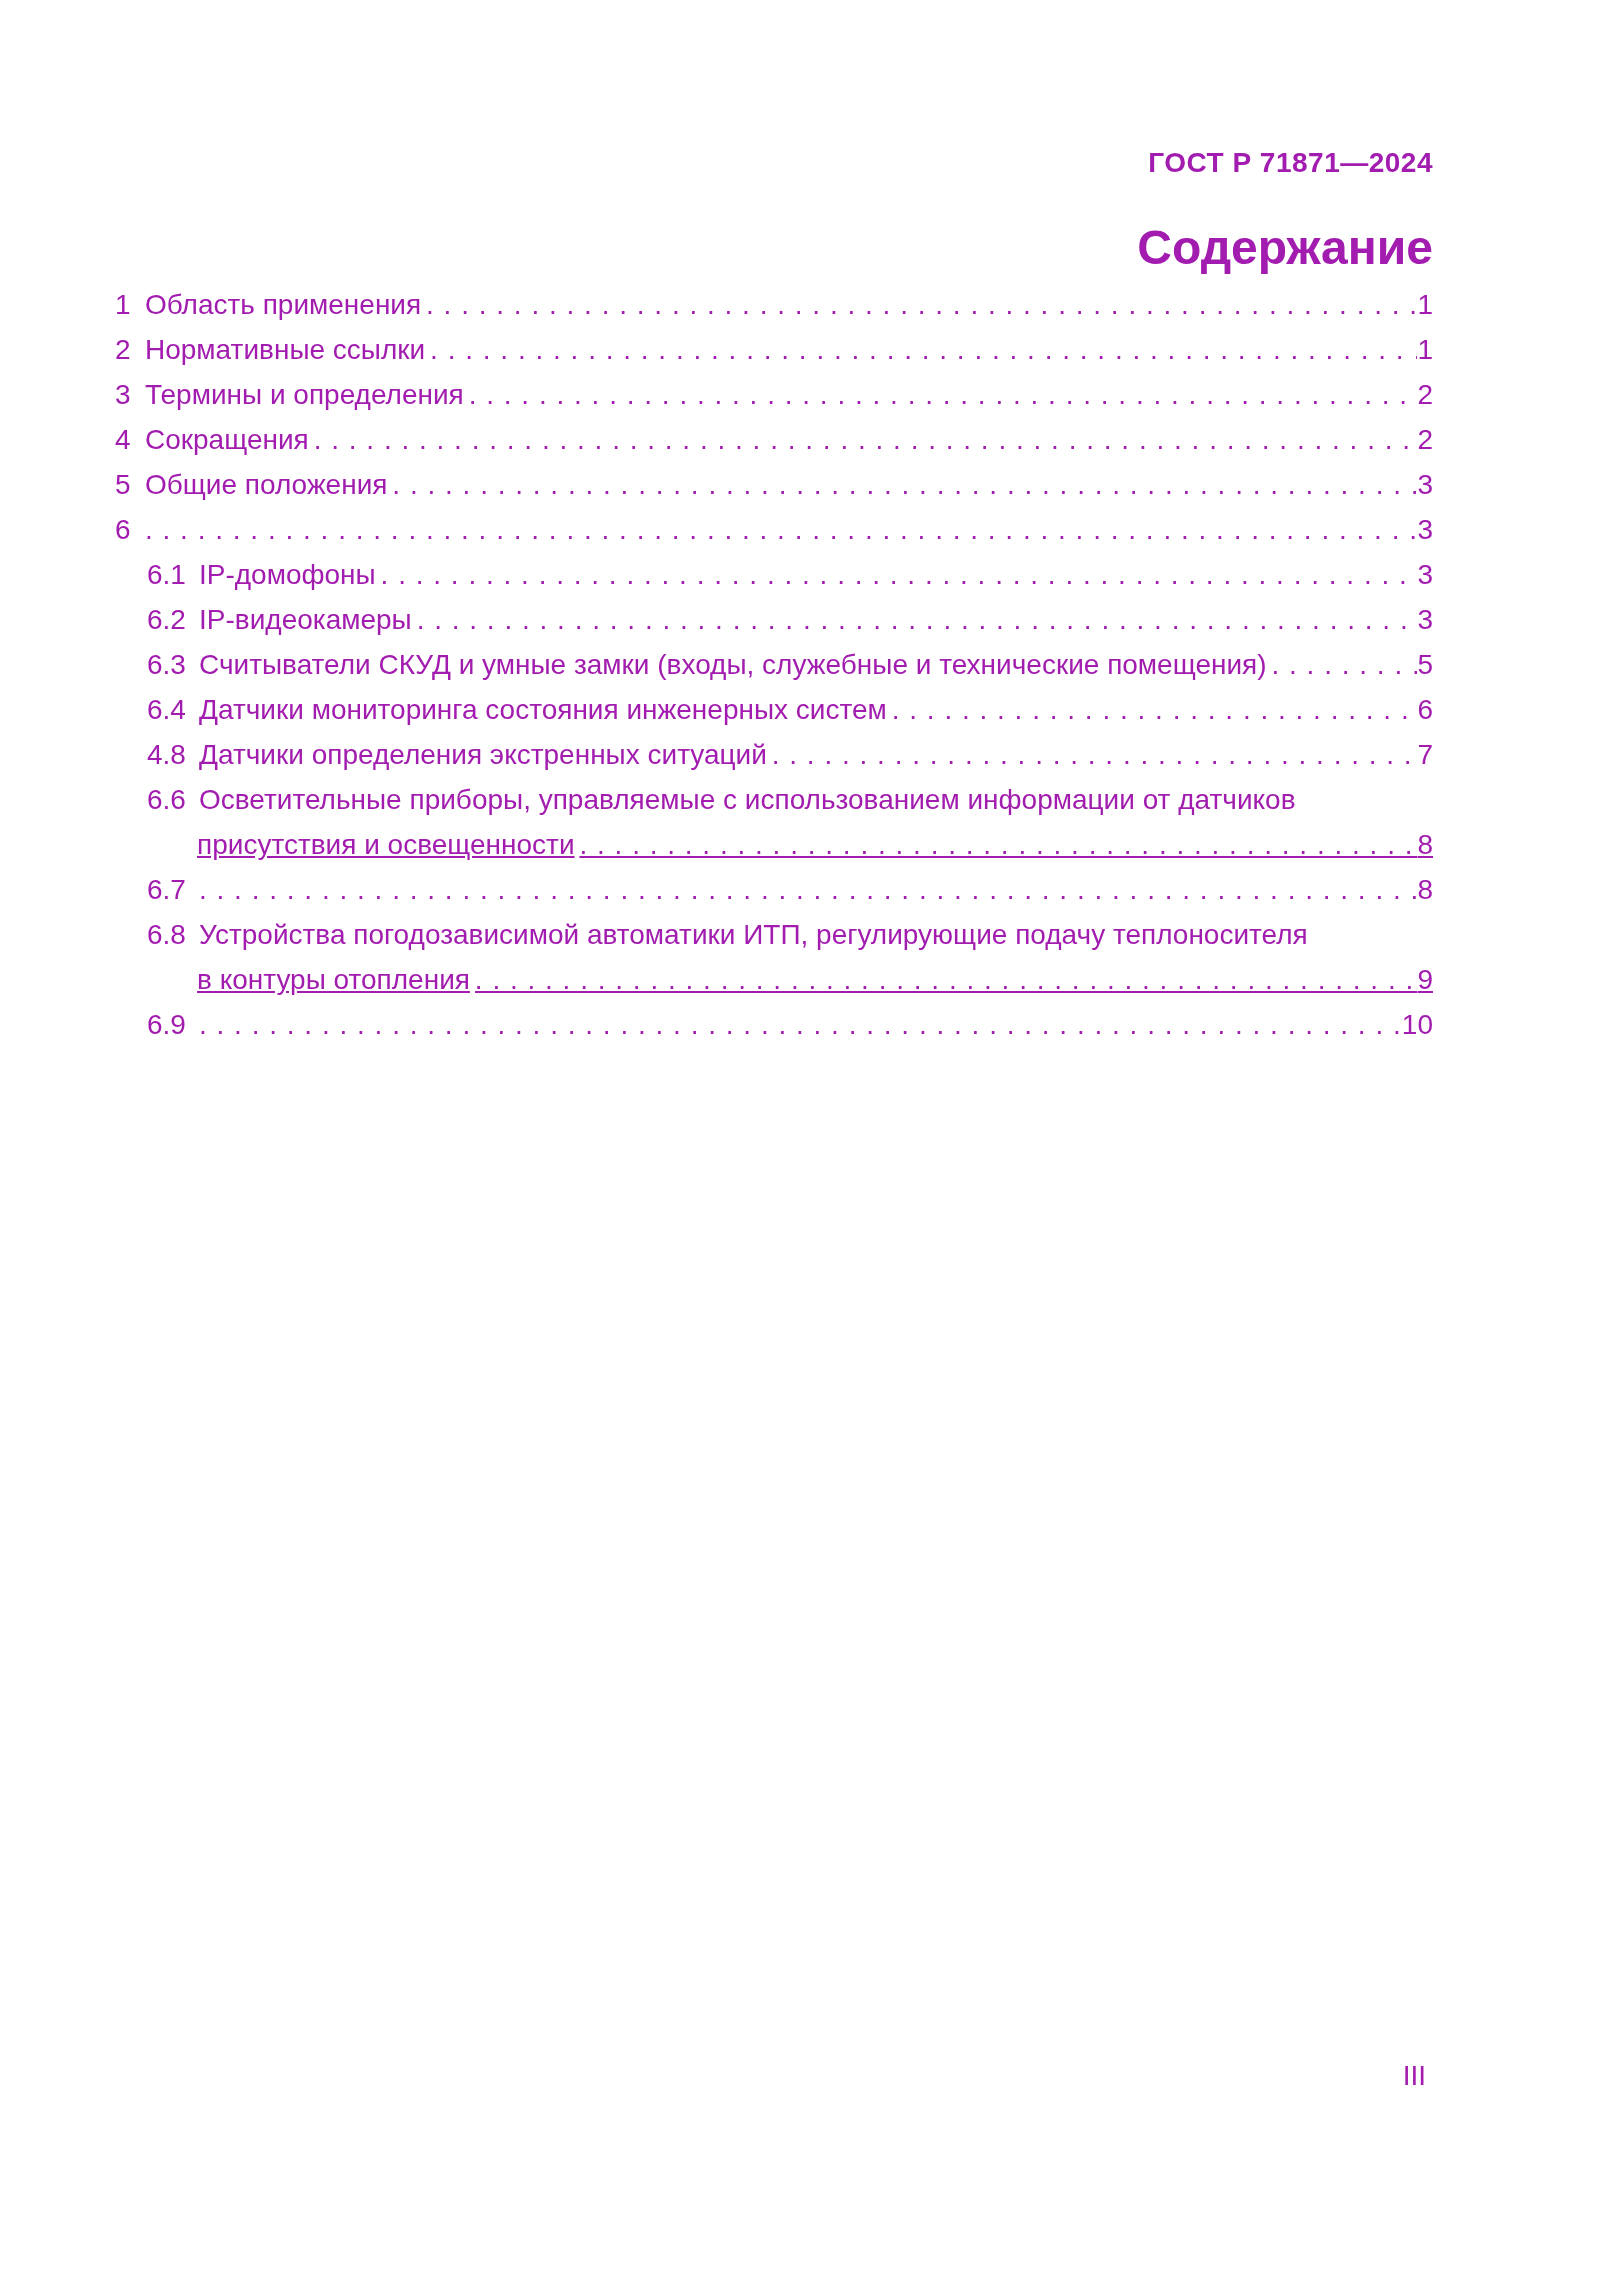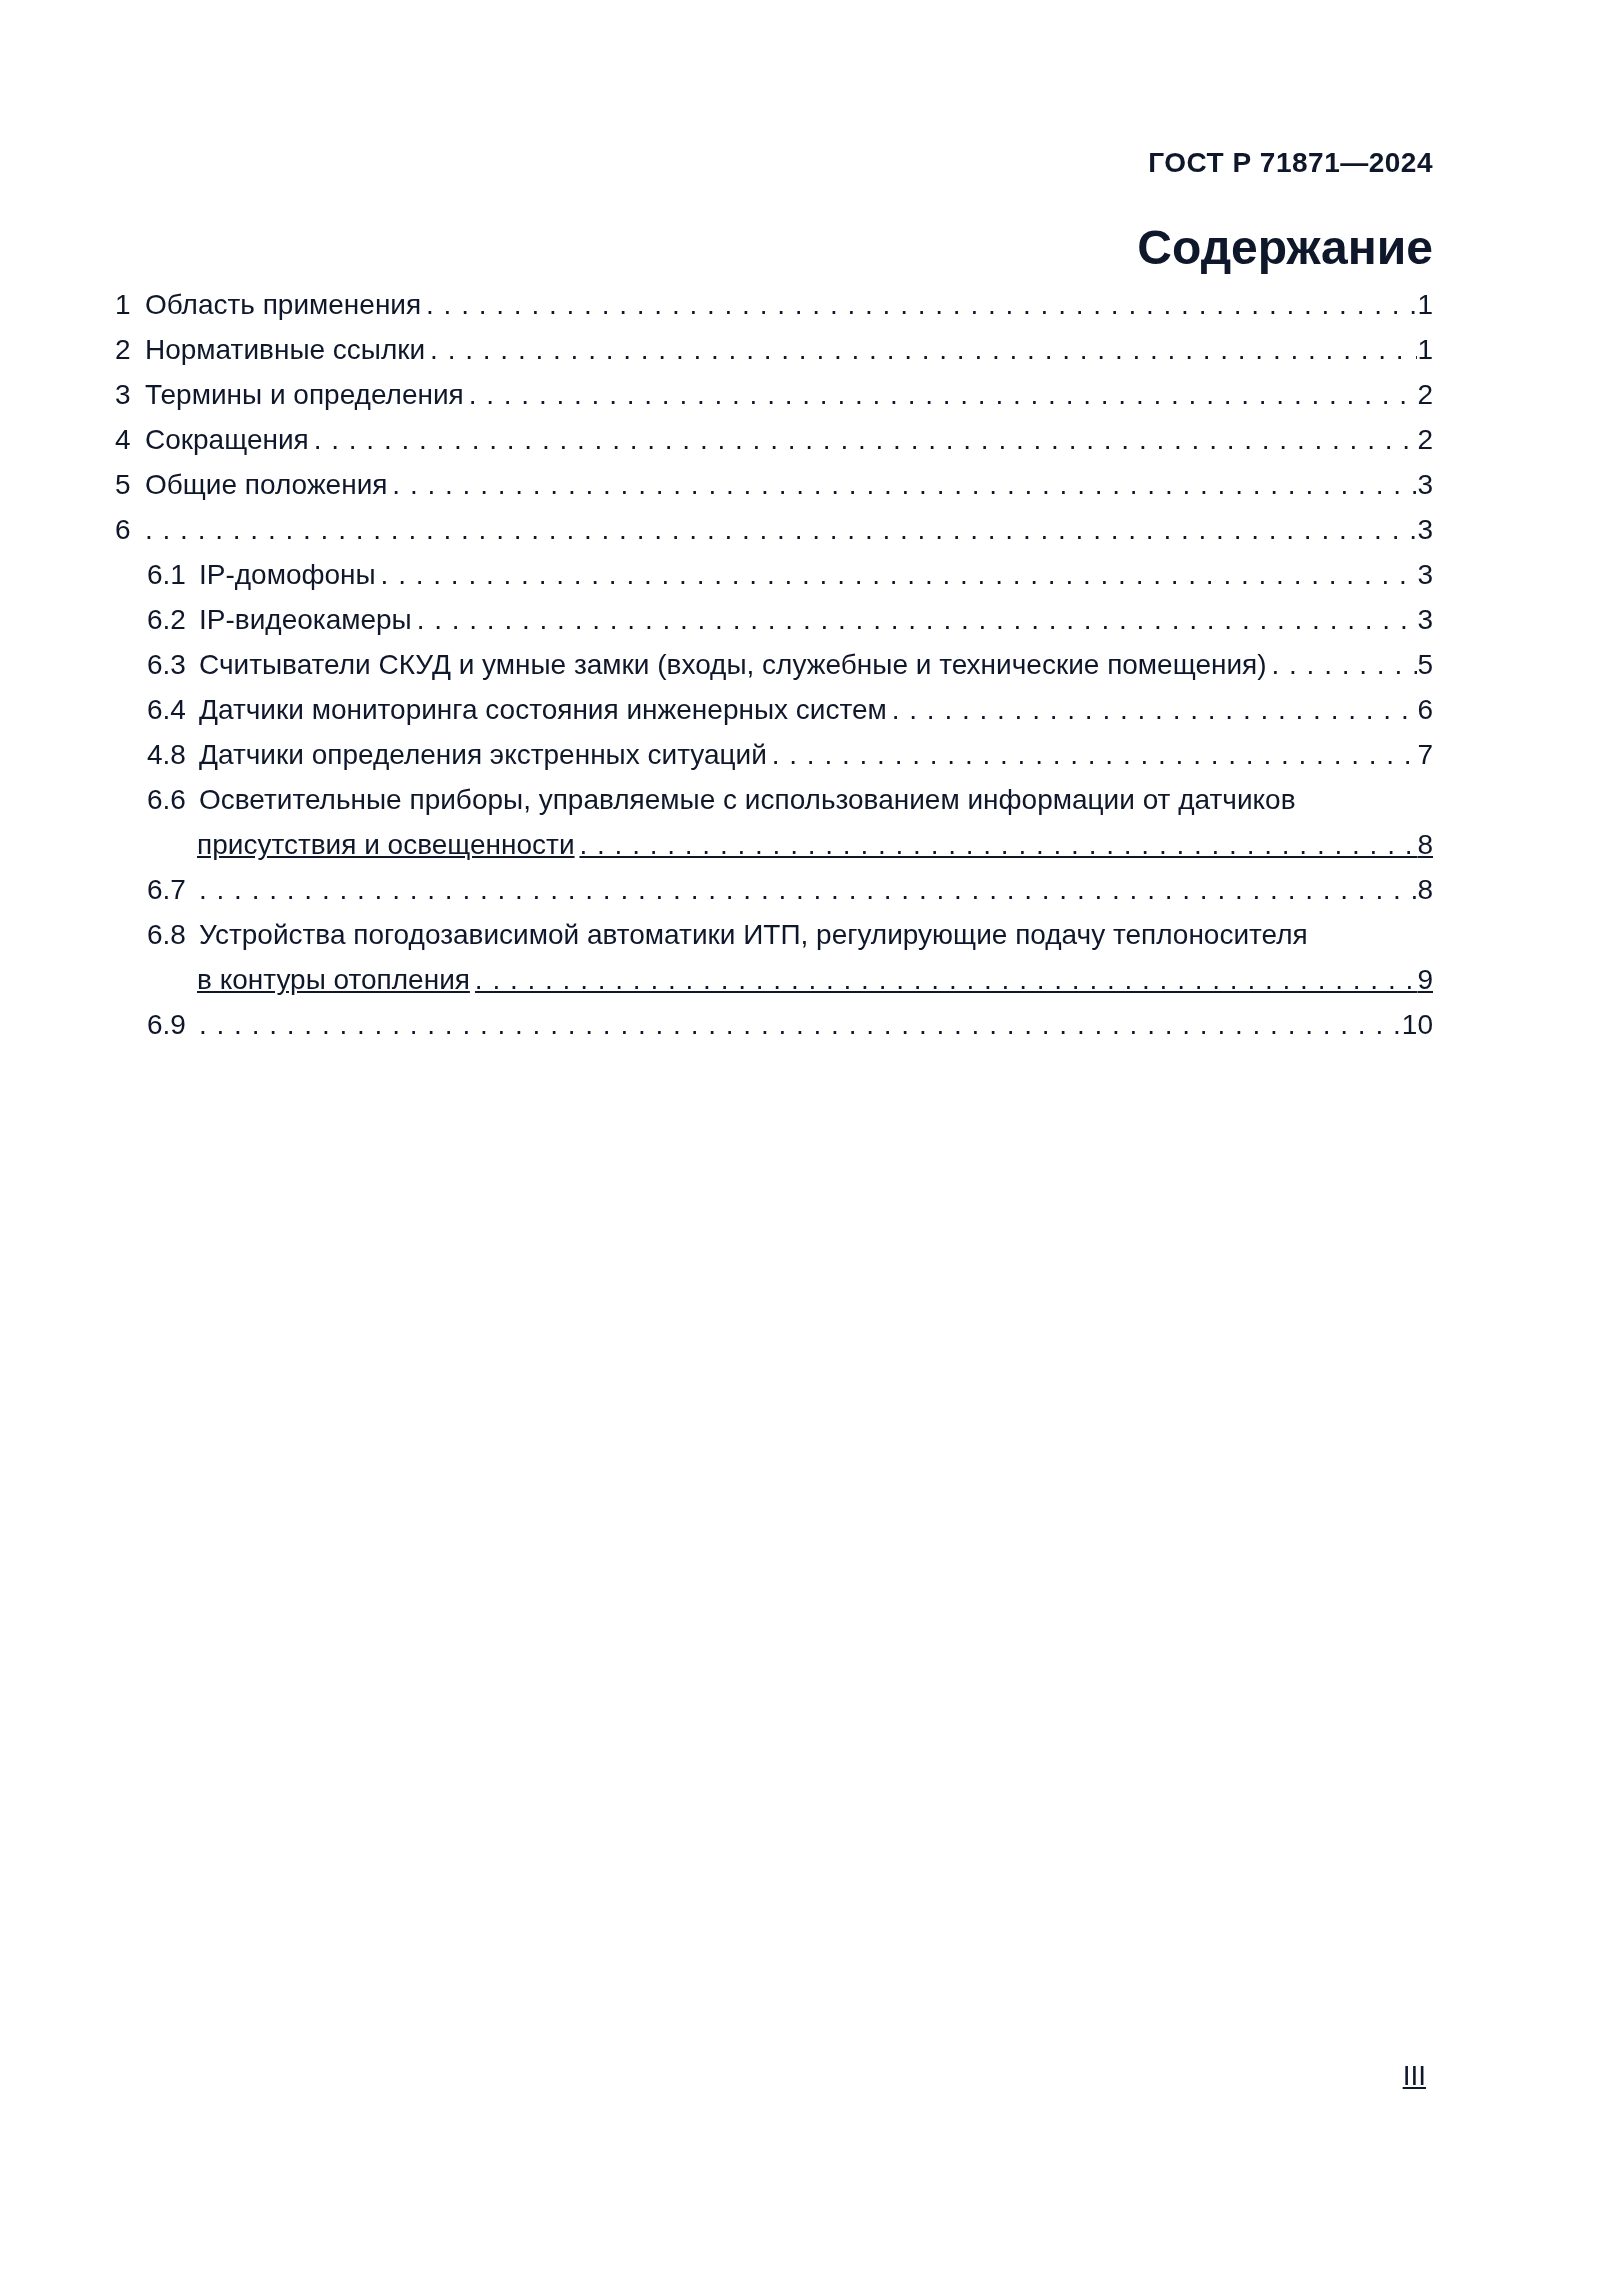--- a/index.html
+++ b/index.html
@@ -3,21 +3,21 @@
 <meta charset="utf-8">
 <style>
   * { margin: 0; padding: 0; box-sizing: border-box; }
   html, body { background: #ffffff; }
   .page {
     position: relative;
     width: 1621px;
     height: 2293px;
     background: #ffffff;
     font-family: "Liberation Sans", sans-serif;
-    color: #0f172a;
+    color: #a21caf;
     overflow: hidden;
   }
   .doc-code {
     position: absolute;
     top: 147px;
     right: 188px;
     font-size: 28px;
     font-weight: bold;
     letter-spacing: 0.5px;
     white-space: nowrap;
@@ -58,21 +58,20 @@
     white-space: nowrap;
     letter-spacing: 1px;
     min-width: 0;
   }
   .toc-row .pg { flex: 0 0 auto; }
   .folio {
     position: absolute;
     top: 2060px;
     right: 195px;
     font-size: 28px;
-    text-decoration: underline;
   }
 </style>
 </head>
 <body>
 
 <div class="page">
 
   <div class="doc-code">ГОСТ Р 71871—2024</div>
 
   <div class="page-title">Содержание</div>

